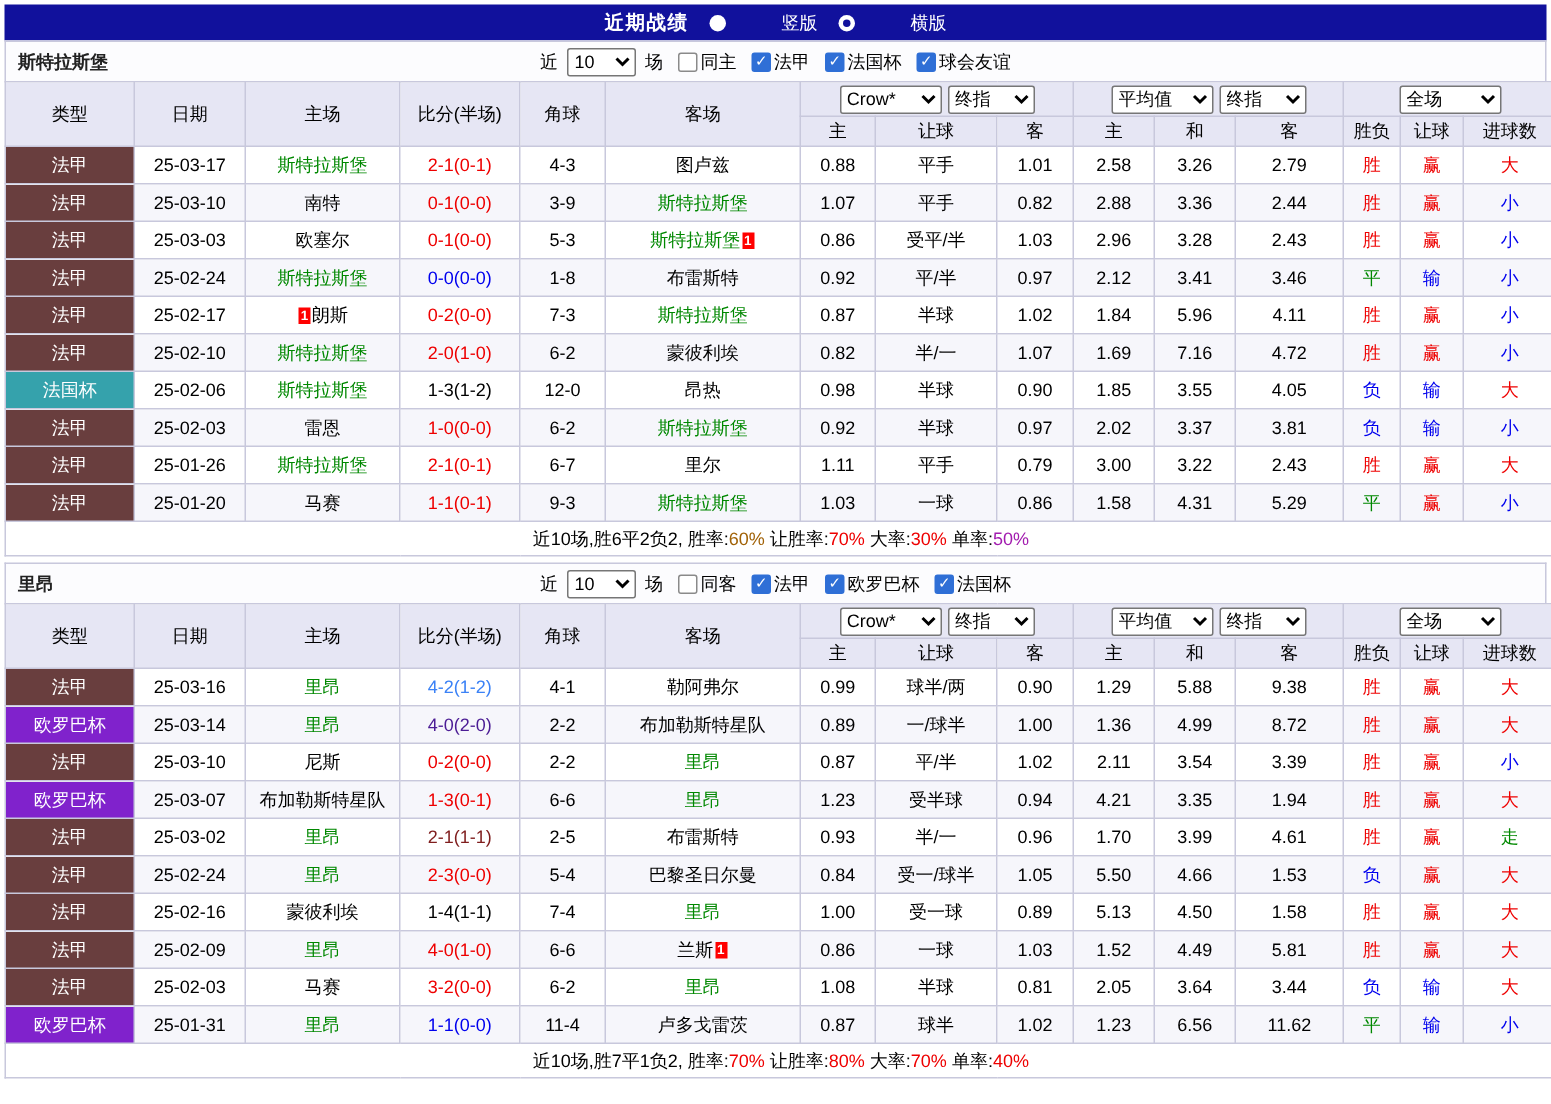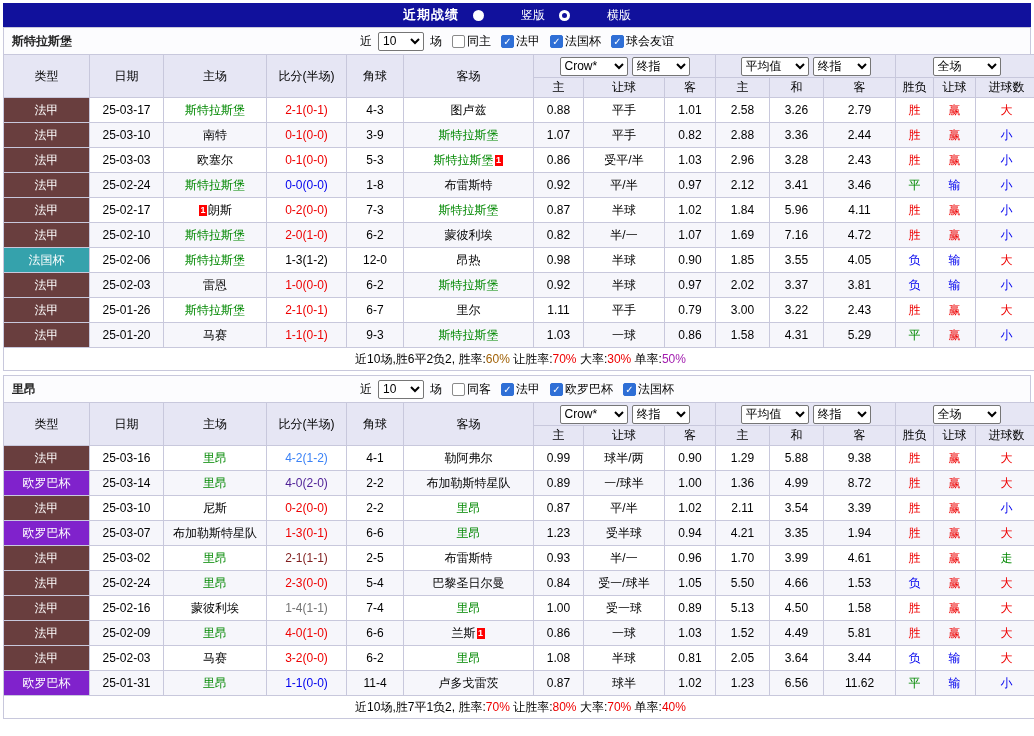--- a/index.html
+++ b/index.html
@@ -470,21 +470,21 @@
               <td>4.66</td>
               <td>1.53</td>
               <td style="color:#0000EE">负</td>
               <td style="color:#EE0000">赢</td>
               <td style="color:#EE0000">大</td>
             </tr>
             <tr>
               <td class="league-cell" style="background:#693E3E">法甲</td>
               <td>25-02-16</td>
               <td><span class="">蒙彼利埃</span></td>
-              <td style="color:#737373">1-4(1-1)</td>
+              <td style="color:#000000">1-4(1-1)</td>
               <td>7-4</td>
               <td><span class="green-team">里昂</span></td>
               <td>1.00</td>
               <td>受一球</td>
               <td>0.89</td>
               <td>5.13</td>
               <td>4.50</td>
               <td>1.58</td>
               <td style="color:#EE0000">胜</td>
               <td style="color:#EE0000">赢</td>

